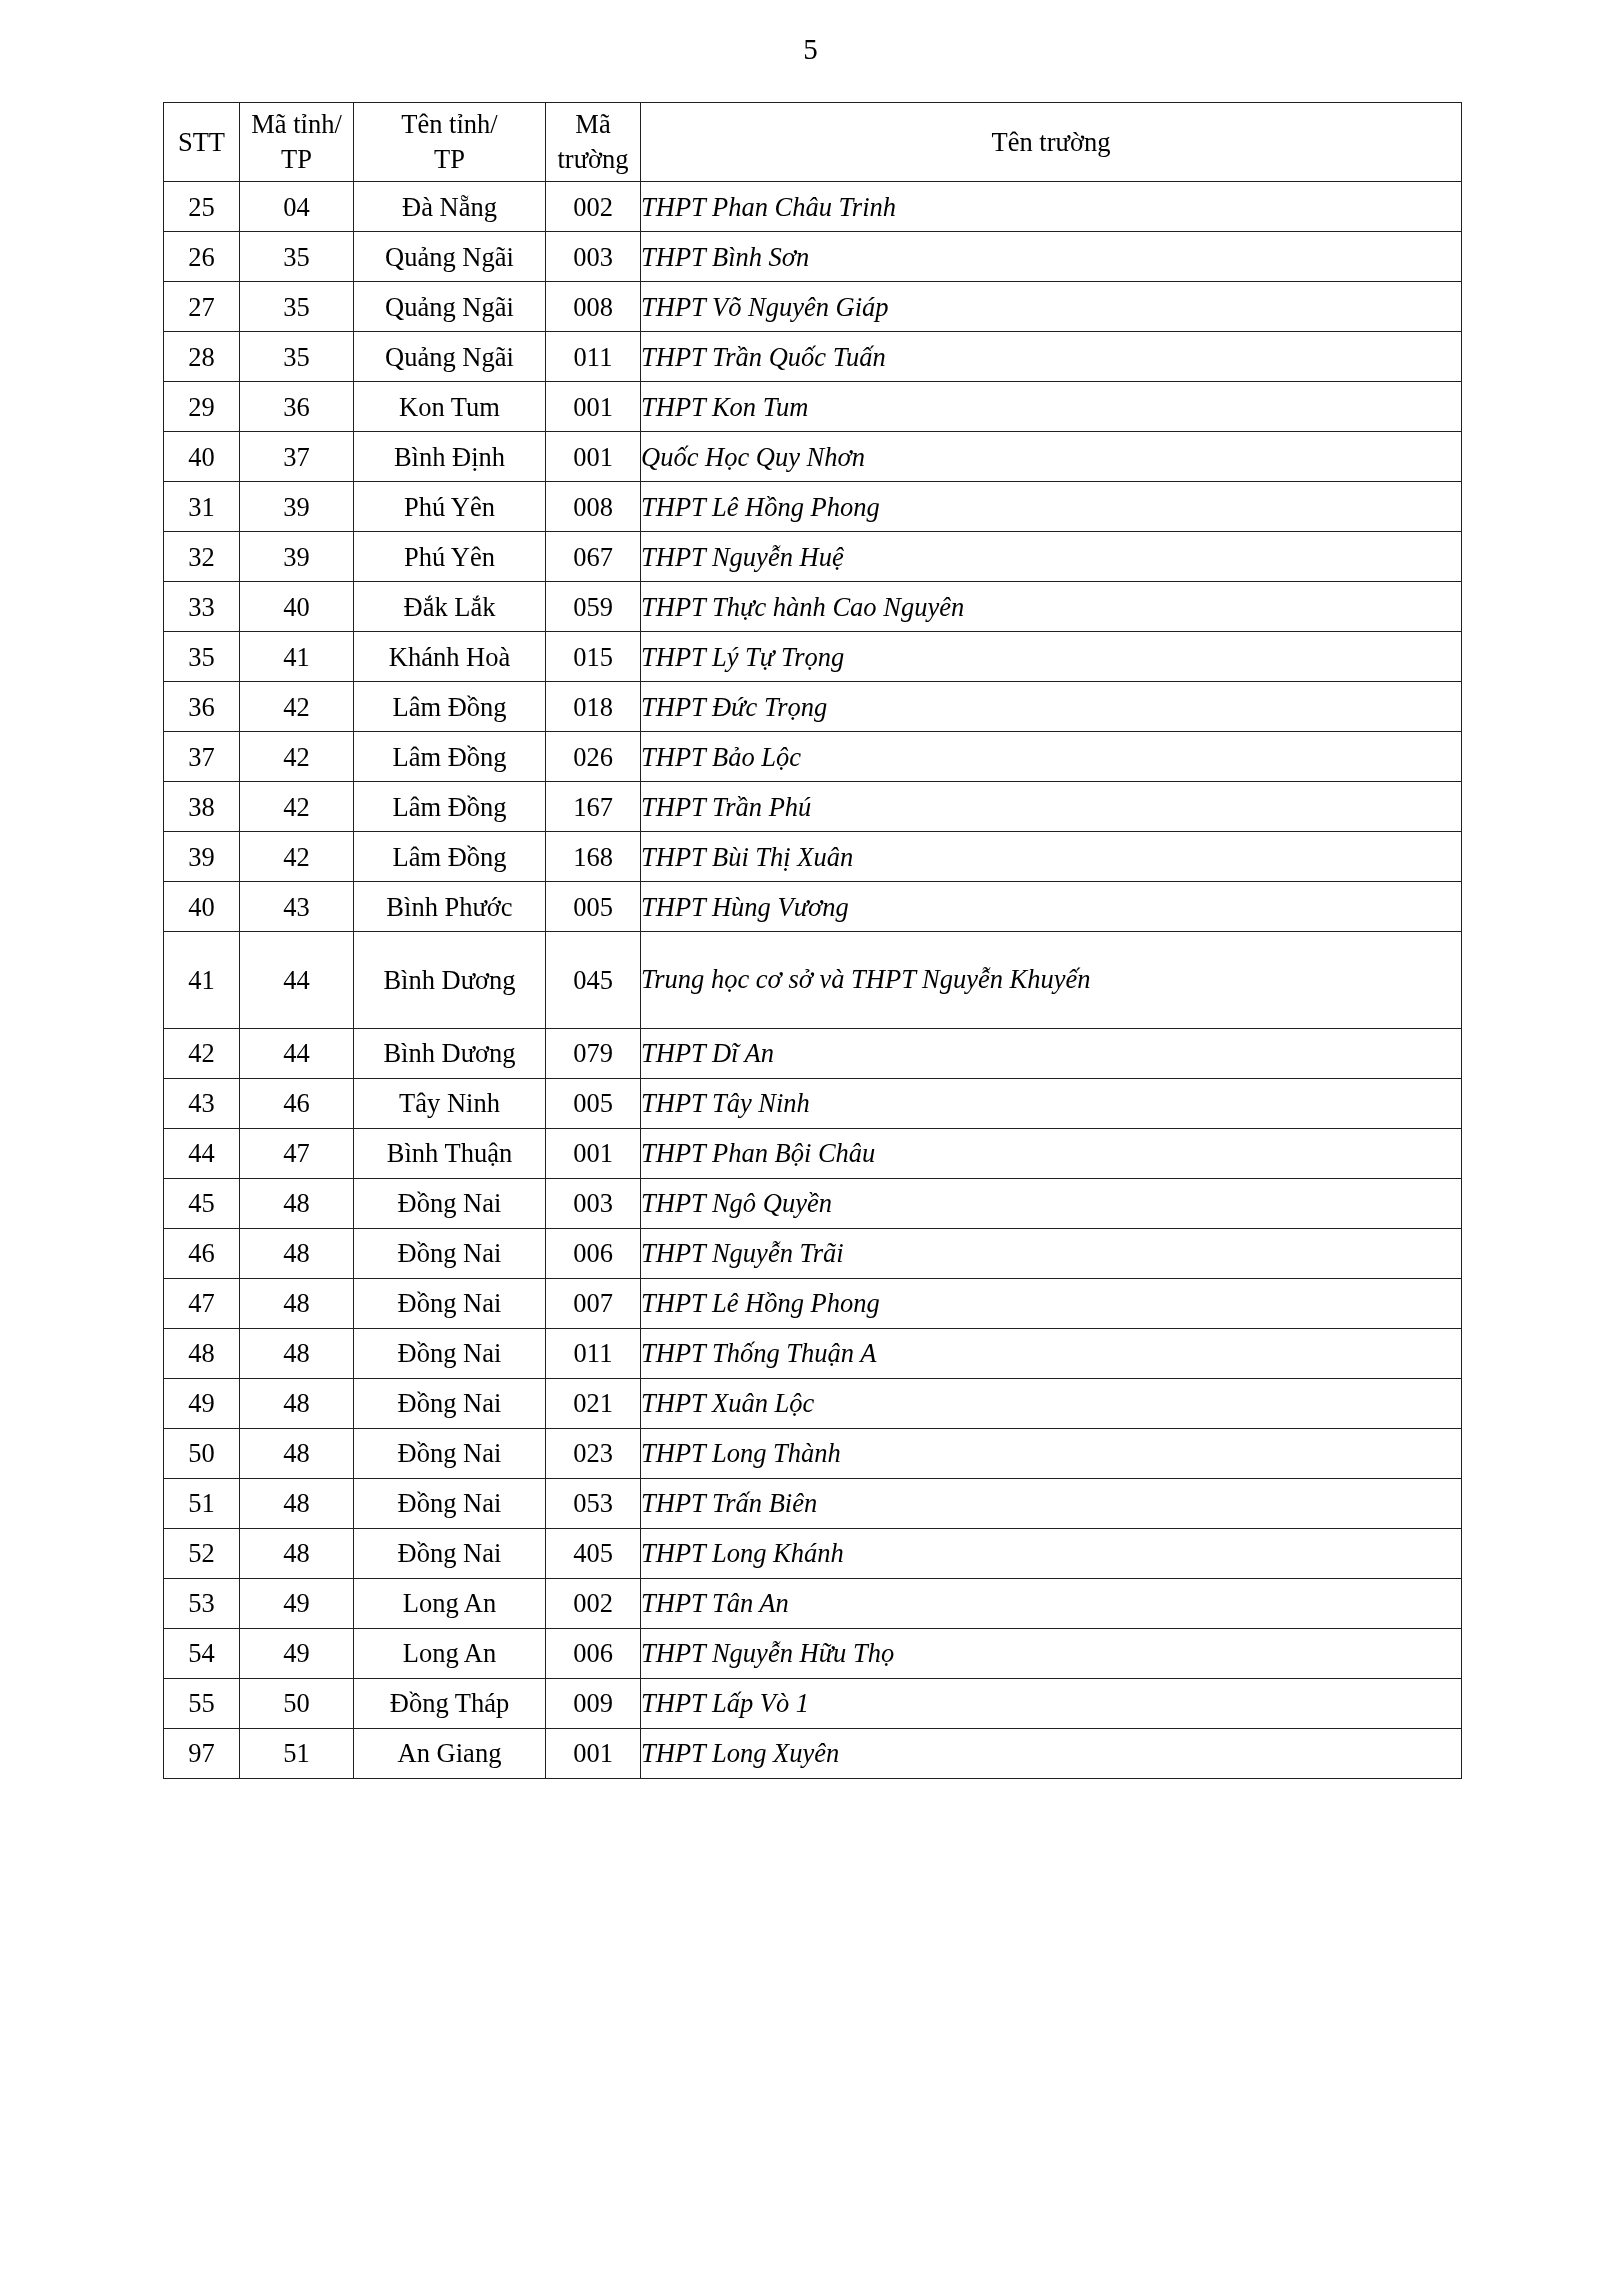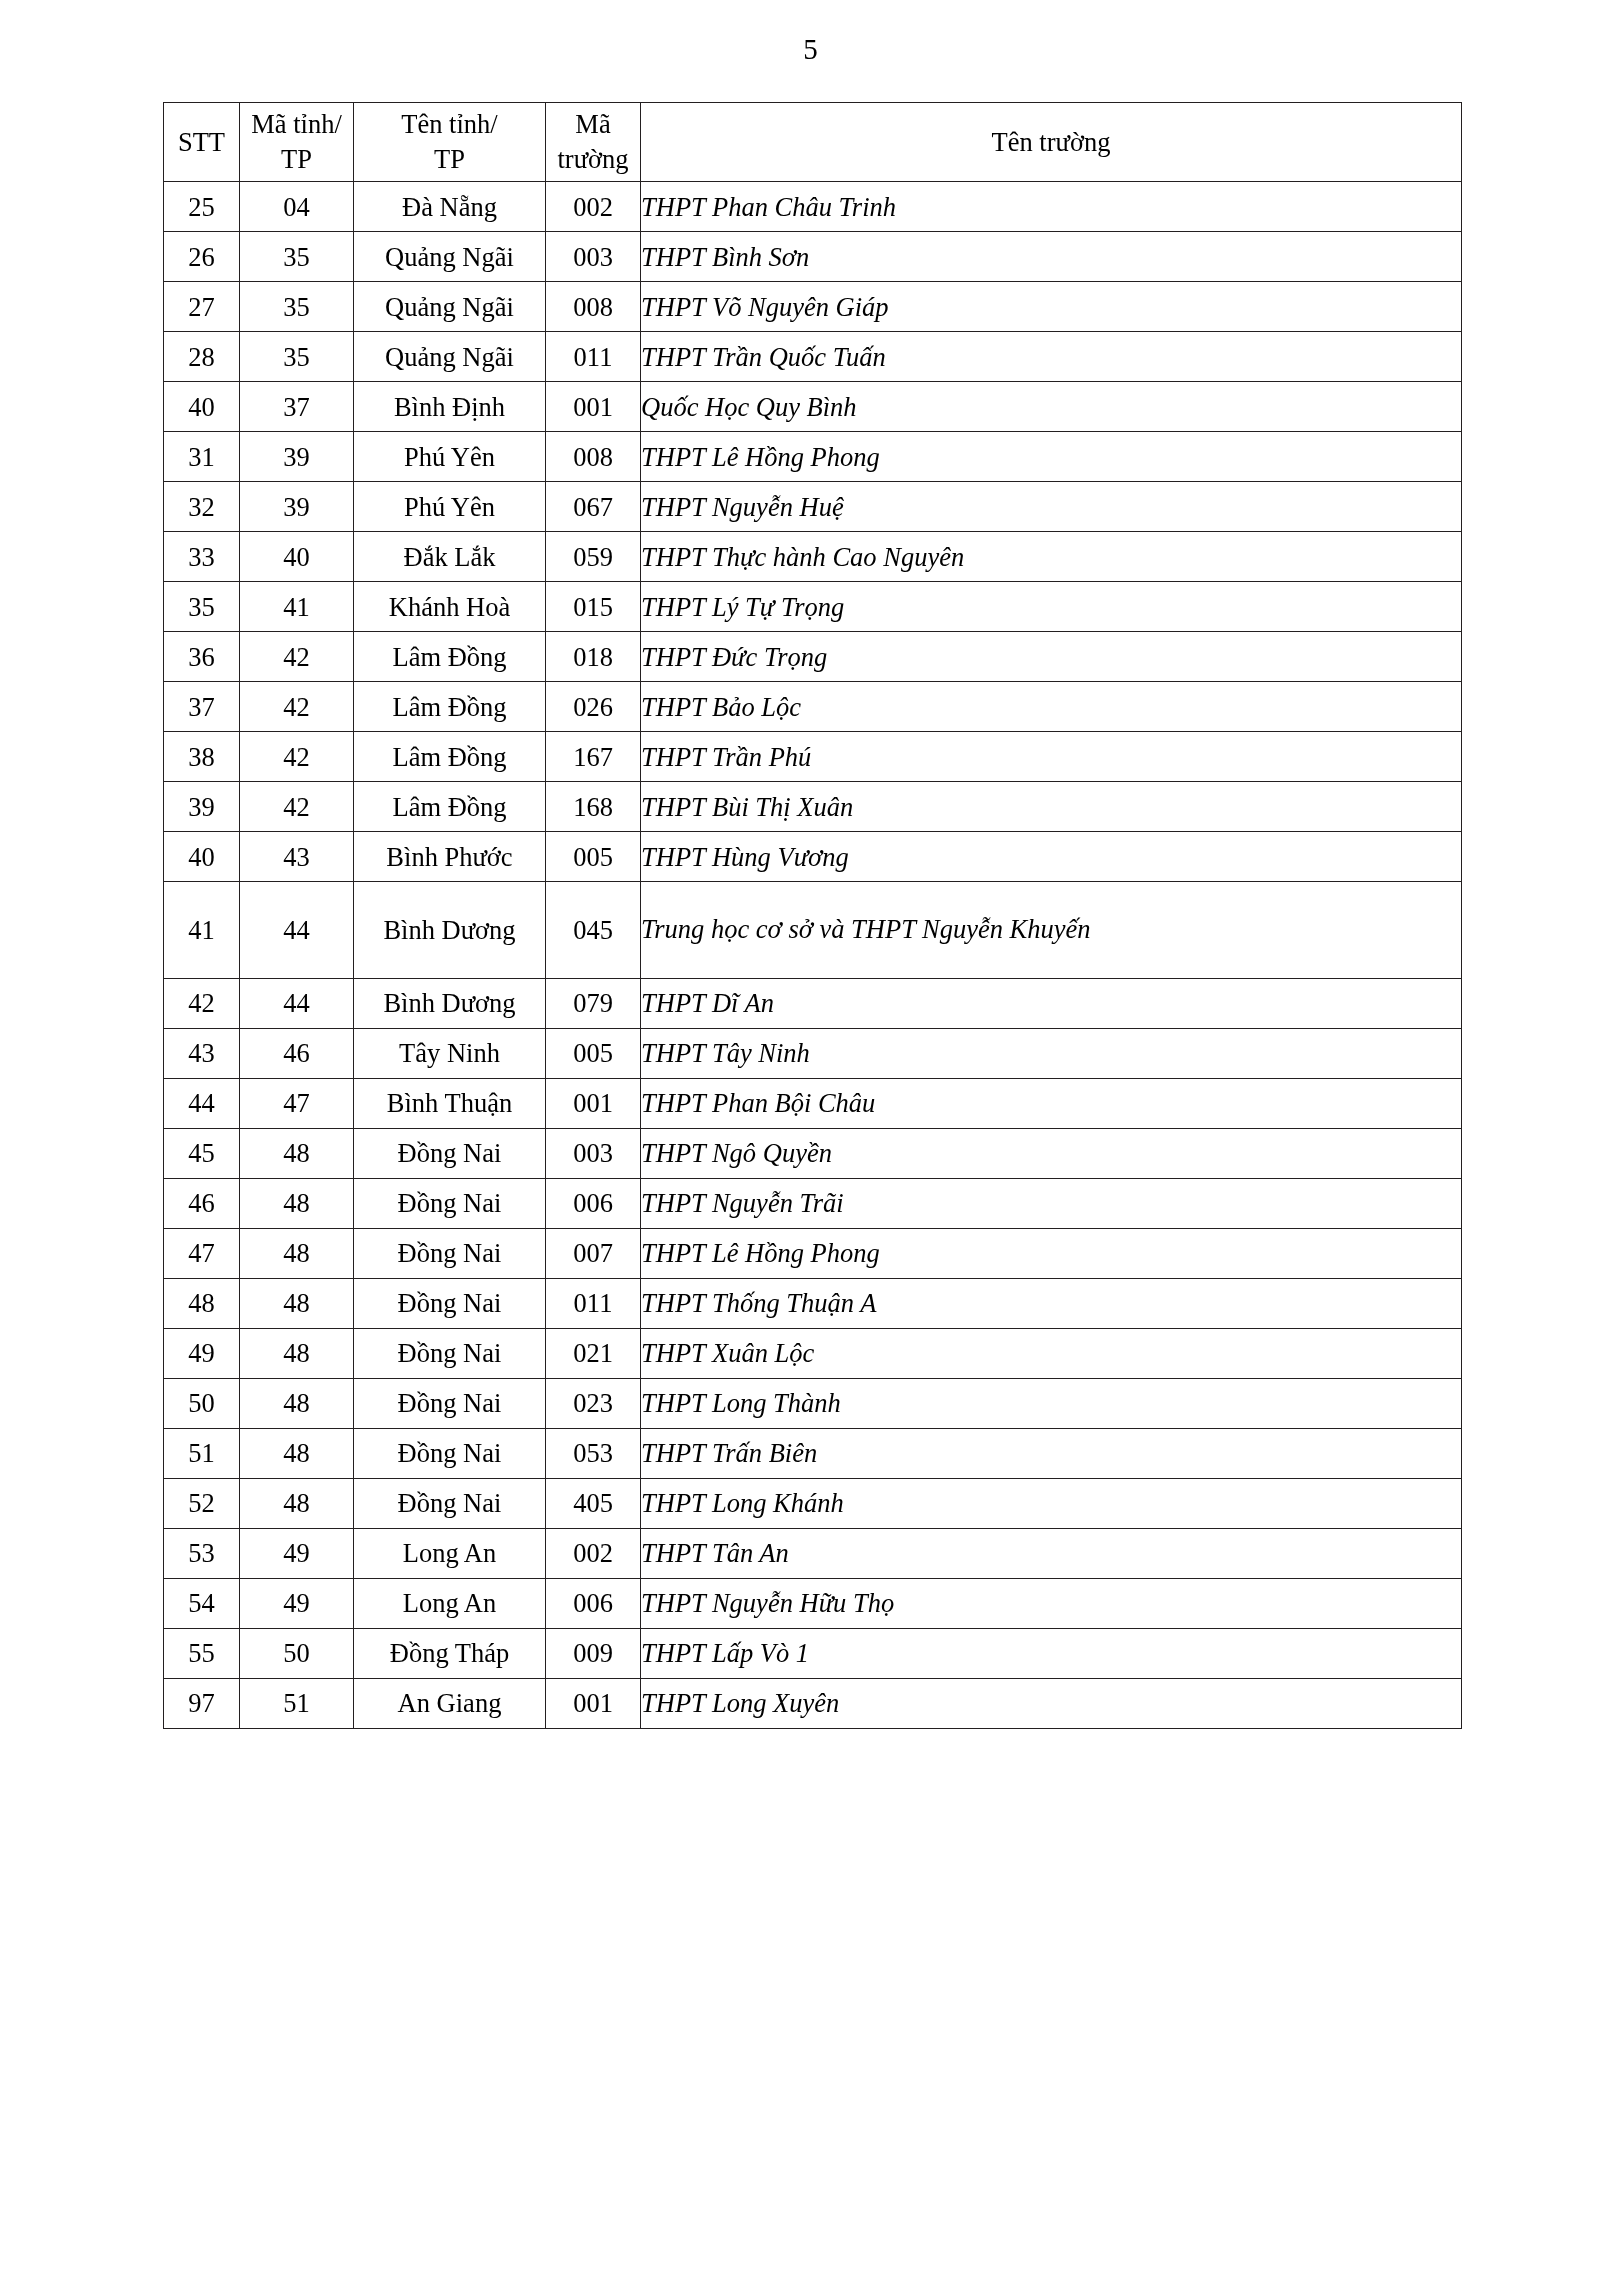--- a/index.html
+++ b/index.html
@@ -152,25 +152,32 @@
             <td class="col-school">THPT Võ Nguyên Giáp</td>
           </tr>
           <tr>
             <td class="col-stt">28</td>
             <td class="col-province-code">35</td>
             <td class="col-province">Quảng Ngãi</td>
             <td class="col-school-code">011</td>
             <td class="col-school">THPT Trần Quốc Tuấn</td>
           </tr>
           <tr>
+            <td class="col-stt">29</td>
+            <td class="col-province-code">36</td>
+            <td class="col-province">Kon Tum</td>
+            <td class="col-school-code">001</td>
+            <td class="col-school">THPT Kon Tum</td>
+          </tr>
+          <tr>
             <td class="col-stt">40</td>
             <td class="col-province-code">37</td>
             <td class="col-province">Bình Định</td>
             <td class="col-school-code">001</td>
-            <td class="col-school">Quốc Học Quy Bình</td>
+            <td class="col-school">Quốc Học Quy Nhơn</td>
           </tr>
           <tr>
             <td class="col-stt">31</td>
             <td class="col-province-code">39</td>
             <td class="col-province">Phú Yên</td>
             <td class="col-school-code">008</td>
             <td class="col-school">THPT Lê Hồng Phong</td>
           </tr>
           <tr>
             <td class="col-stt">32</td>

